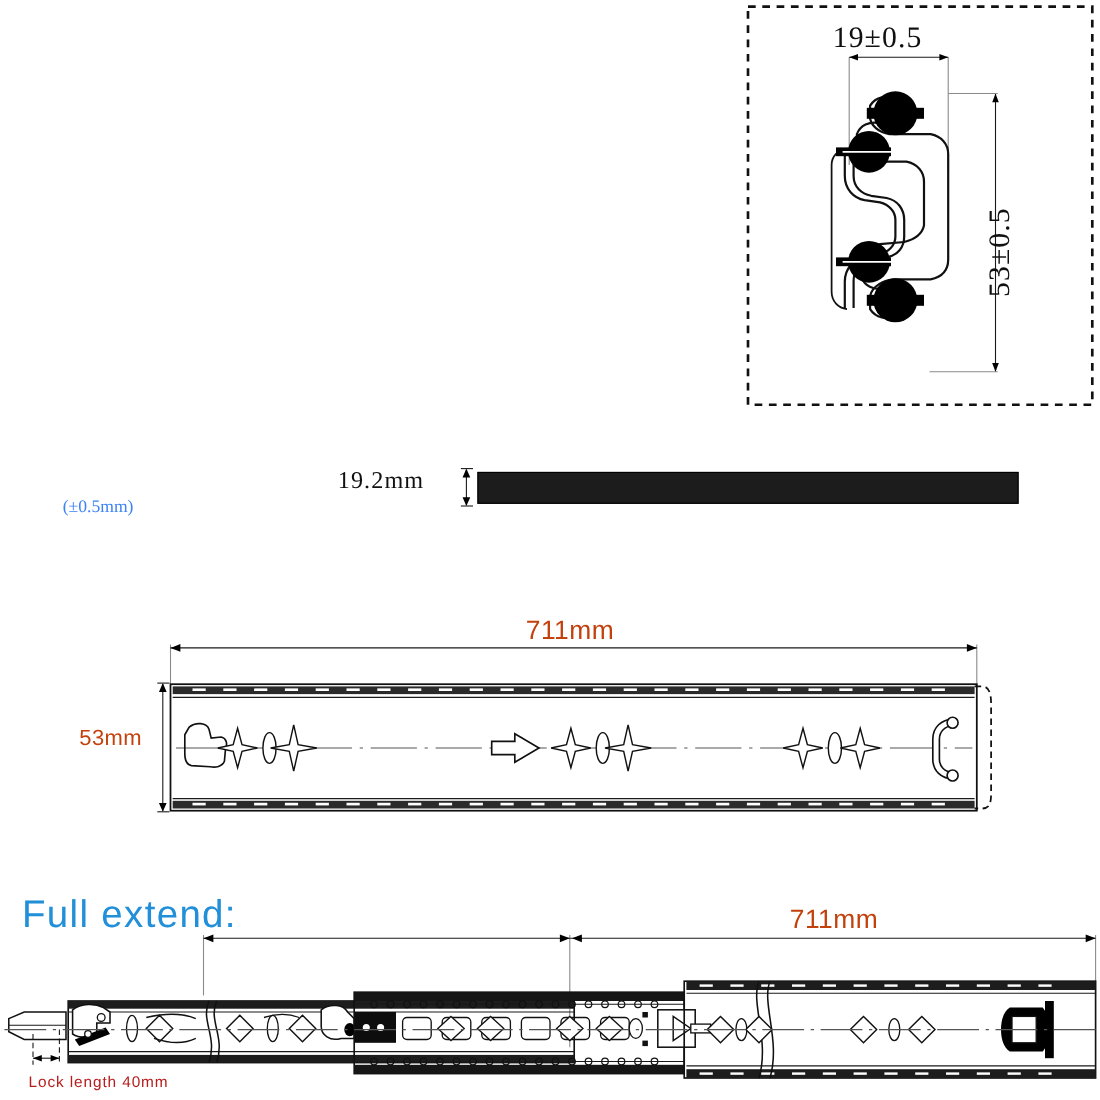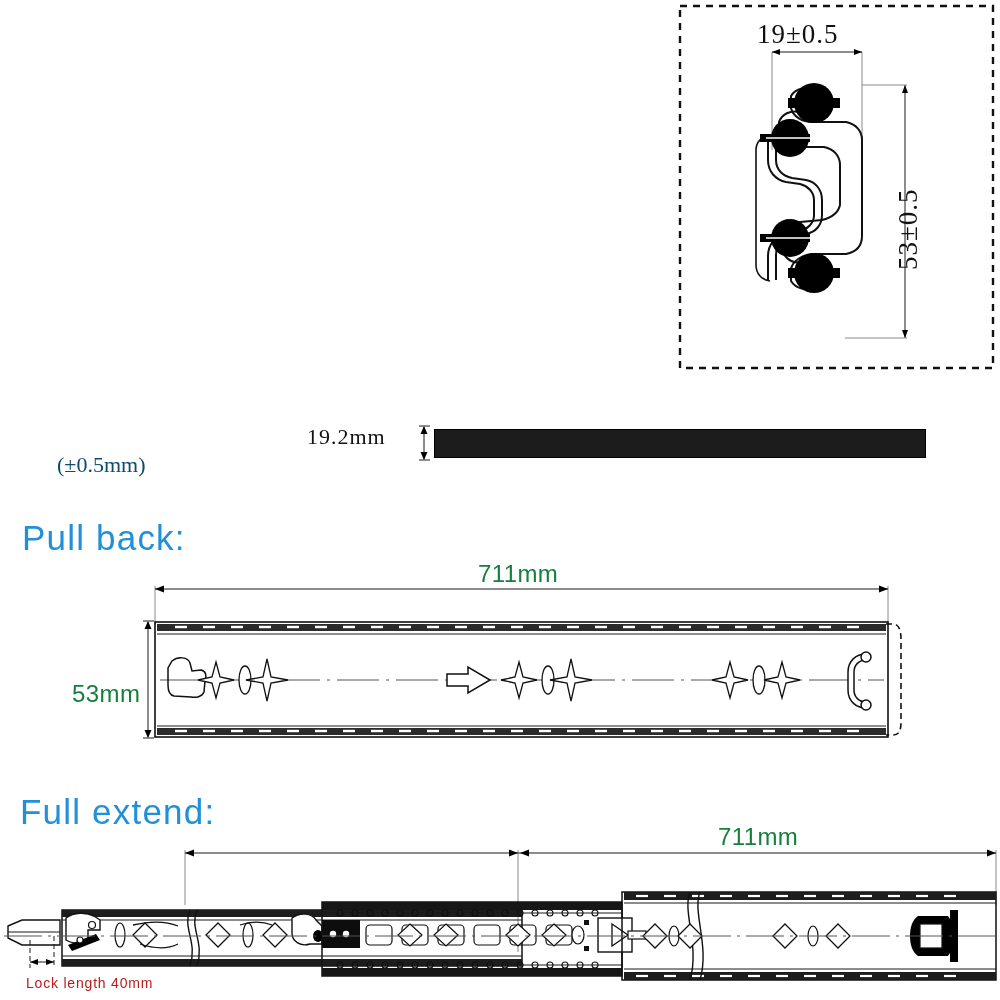--- a/index.html
+++ b/index.html
@@ -24,34 +24,34 @@
     position: absolute;
     white-space: nowrap;
   }
   .blue-heading {
     color: #2190d8;
     font-size: 35px;
     letter-spacing: 1.2px;
     font-weight: 400;
   }
   .dim-text {
-    color: #15803d;
+    color: #c2410c;
     font-size: 22px;
     letter-spacing: 0.4px;
   }
   .dim-text-serif {
     color: #111111;
     font-family: "Liberation Serif", serif;
     font-size: 27px;
     letter-spacing: 1px;
   }
   .paren-text {
-    color: #0c4a6e;
+    color: #3b82f6;
     font-family: "Liberation Serif", serif;
-    font-size: 22px;
+    font-size: 16px;
   }
   .small-text {
     color: #b91c1c;
     font-size: 14px;
     letter-spacing: 0.8px;
   }
   .rot90 {
     transform: rotate(-90deg);
     transform-origin: left top;
   }
@@ -183,25 +183,24 @@
 
     <line class="ln-thin" x1="424" y1="427" x2="424" y2="459" stroke-width="1.4"></line>
     <path class="fillblk" d="M424,426 l-3.5,8 l7,0 z"></path>
     <path class="fillblk" d="M424,460 l-3.5,-8 l7,0 z"></path>
     <line class="ln-thin" x1="419" y1="426" x2="430" y2="426"></line>
     <line class="ln-thin" x1="419" y1="460" x2="430" y2="460"></line>
   </svg>
 
   <div class="thick-bar" style="left:434px; top:429px; width:490px; height:27px;"></div>
 
-  <div class="lbl blue-heading" style="left:22px; top:518px;">Pull back:</div>
 
   <div class="lbl dim-text" style="left:478px; top:560px; font-size:24px;">711mm</div>
 
-  <div class="lbl dim-text" style="left:72px; top:680px; font-size:24px;">53mm</div>
+  <div class="lbl dim-text" style="left:72px; top:660px; font-size:20px;">53mm</div>
 
   <svg width="1000" height="1000">
 
     <line class="ln-gray" x1="155" y1="586" x2="155" y2="625"></line>
     <line class="ln-gray" x1="888" y1="586" x2="888" y2="625"></line>
     <line class="ln-thin" x1="155" y1="589" x2="888" y2="589"></line>
     <path class="fillblk" d="M155,589 l9,-3.5 l0,7 z"></path>
     <path class="fillblk" d="M888,589 l-9,-3.5 l0,7 z"></path>
 
     <line class="ln-thin" x1="148" y1="622" x2="148" y2="737"></line>
@@ -319,21 +318,21 @@
 
       <g>
         <path d="M866,654 C 856,654 848,661 848,672 L848,690 C 848,701 856,708 866,708
                  L 866,702 C 859,702 854,697 854,690 L854,672 C 854,665 859,660 866,660 Z" class="whitefill" stroke="#111" stroke-width="1.5"></path>
         <circle cx="866" cy="657" r="5" class="whitefill" stroke="#111" stroke-width="1.5"></circle>
         <circle cx="866" cy="705" r="5" class="whitefill" stroke="#111" stroke-width="1.5"></circle>
       </g>
     </g>
   </svg>
 
-  <div class="lbl blue-heading" style="left:20px; top:792px;">Full extend:</div>
+  <div class="lbl blue-heading" style="left:20px; top:812px;">Full extend:</div>
 
 
   <div class="lbl dim-text" style="left:718px; top:823px; font-size:24px;">711mm</div>
 
   <div class="lbl small-text" style="left:26px; top:975px;">Lock length 40mm</div>
 
   <svg width="1000" height="1000">
 
     <line class="ln-gray" x1="185" y1="850" x2="185" y2="905"></line>
     <line class="ln-gray" x1="518" y1="850" x2="518" y2="952"></line>

